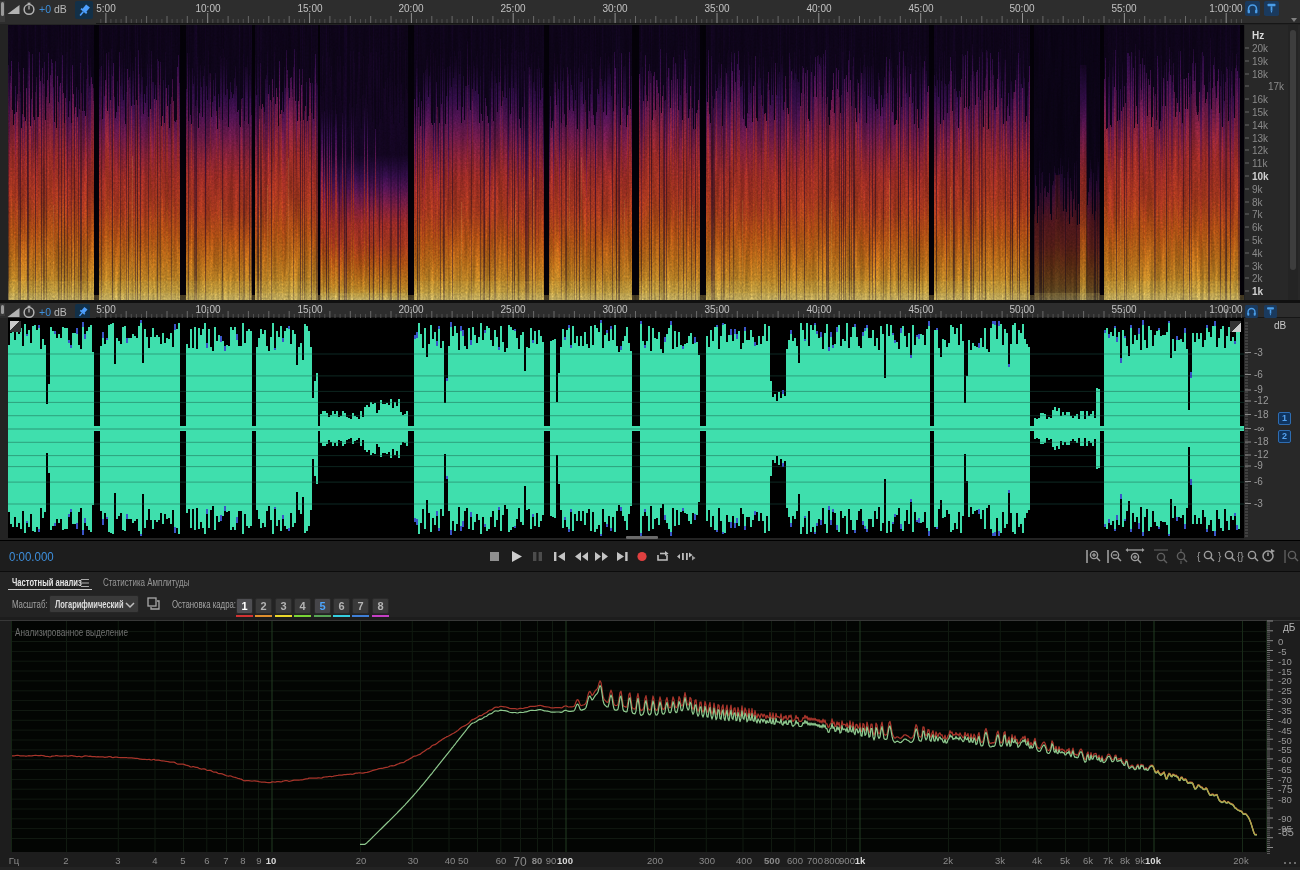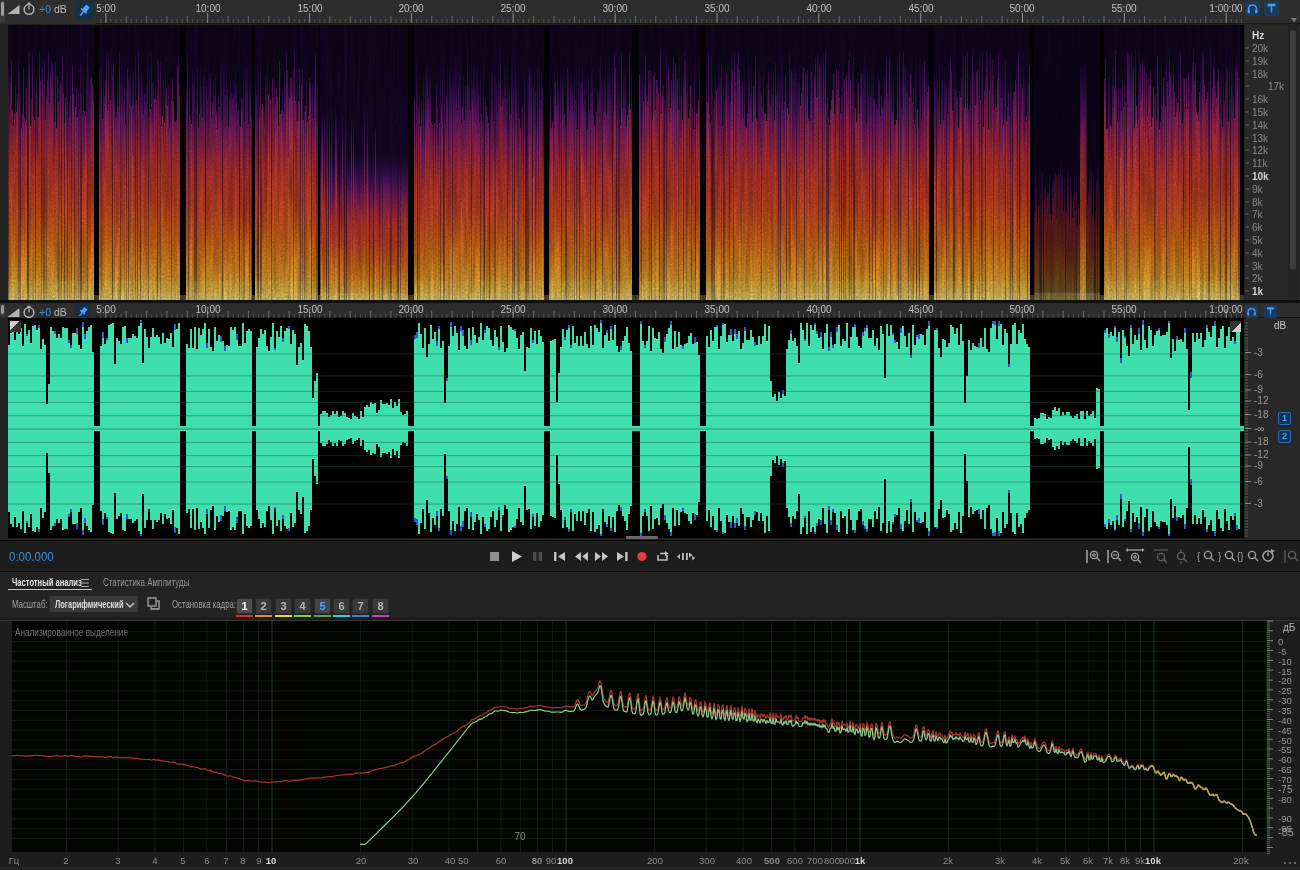--- a/index.html
+++ b/index.html
@@ -2673,21 +2673,21 @@
     <div class="abs" style="left:187px;top:855px;width:40px;text-align:center;font-size:9.5px;font-weight:normal;color:#8a8a8a">6</div>
     <div class="abs" style="left:206px;top:855px;width:40px;text-align:center;font-size:9.5px;font-weight:normal;color:#8a8a8a">7</div>
     <div class="abs" style="left:223px;top:855px;width:40px;text-align:center;font-size:9.5px;font-weight:normal;color:#8a8a8a">8</div>
     <div class="abs" style="left:239px;top:855px;width:40px;text-align:center;font-size:9.5px;font-weight:normal;color:#8a8a8a">9</div>
     <div class="abs" style="left:251px;top:855px;width:40px;text-align:center;font-size:9.5px;font-weight:bold;color:#d8d8d8">10</div>
     <div class="abs" style="left:341px;top:855px;width:40px;text-align:center;font-size:9.5px;font-weight:normal;color:#8a8a8a">20</div>
     <div class="abs" style="left:393px;top:855px;width:40px;text-align:center;font-size:9.5px;font-weight:normal;color:#8a8a8a">30</div>
     <div class="abs" style="left:430px;top:855px;width:40px;text-align:center;font-size:9.5px;font-weight:normal;color:#8a8a8a">40</div>
     <div class="abs" style="left:458px;top:855px;width:40px;text-align:left;font-size:9.5px;font-weight:normal;color:#8a8a8a">50</div>
     <div class="abs" style="left:481px;top:855px;width:40px;text-align:center;font-size:9.5px;font-weight:normal;color:#8a8a8a">60</div>
-    <div class="abs" style="left:500px;top:831px;width:40px;text-align:center;font-size:10px;font-weight:normal;color:#8a8a8a">70</div>
+    <div class="abs" style="left:500px;top:855px;width:40px;text-align:center;font-size:12px;font-weight:normal;color:#8a8a8a">70</div>
     <div class="abs" style="left:517px;top:855px;width:40px;text-align:center;font-size:9.5px;font-weight:bold;color:#8a8a8a">80</div>
     <div class="abs" style="left:531px;top:855px;width:40px;text-align:center;font-size:9.5px;font-weight:normal;color:#8a8a8a">90</div>
     <div class="abs" style="left:545px;top:855px;width:40px;text-align:center;font-size:9.5px;font-weight:bold;color:#d8d8d8">100</div>
     <div class="abs" style="left:635px;top:855px;width:40px;text-align:center;font-size:9.5px;font-weight:normal;color:#8a8a8a">200</div>
     <div class="abs" style="left:687px;top:855px;width:40px;text-align:center;font-size:9.5px;font-weight:normal;color:#8a8a8a">300</div>
     <div class="abs" style="left:724px;top:855px;width:40px;text-align:center;font-size:9.5px;font-weight:normal;color:#8a8a8a">400</div>
     <div class="abs" style="left:752px;top:855px;width:40px;text-align:center;font-size:9.5px;font-weight:bold;color:#8a8a8a">500</div>
     <div class="abs" style="left:775px;top:855px;width:40px;text-align:center;font-size:9.5px;font-weight:normal;color:#8a8a8a">600</div>
     <div class="abs" style="left:795px;top:855px;width:40px;text-align:center;font-size:9.5px;font-weight:normal;color:#8a8a8a">700</div>
     <div class="abs" style="left:812px;top:855px;width:40px;text-align:center;font-size:9.5px;font-weight:normal;color:#8a8a8a">800</div>

